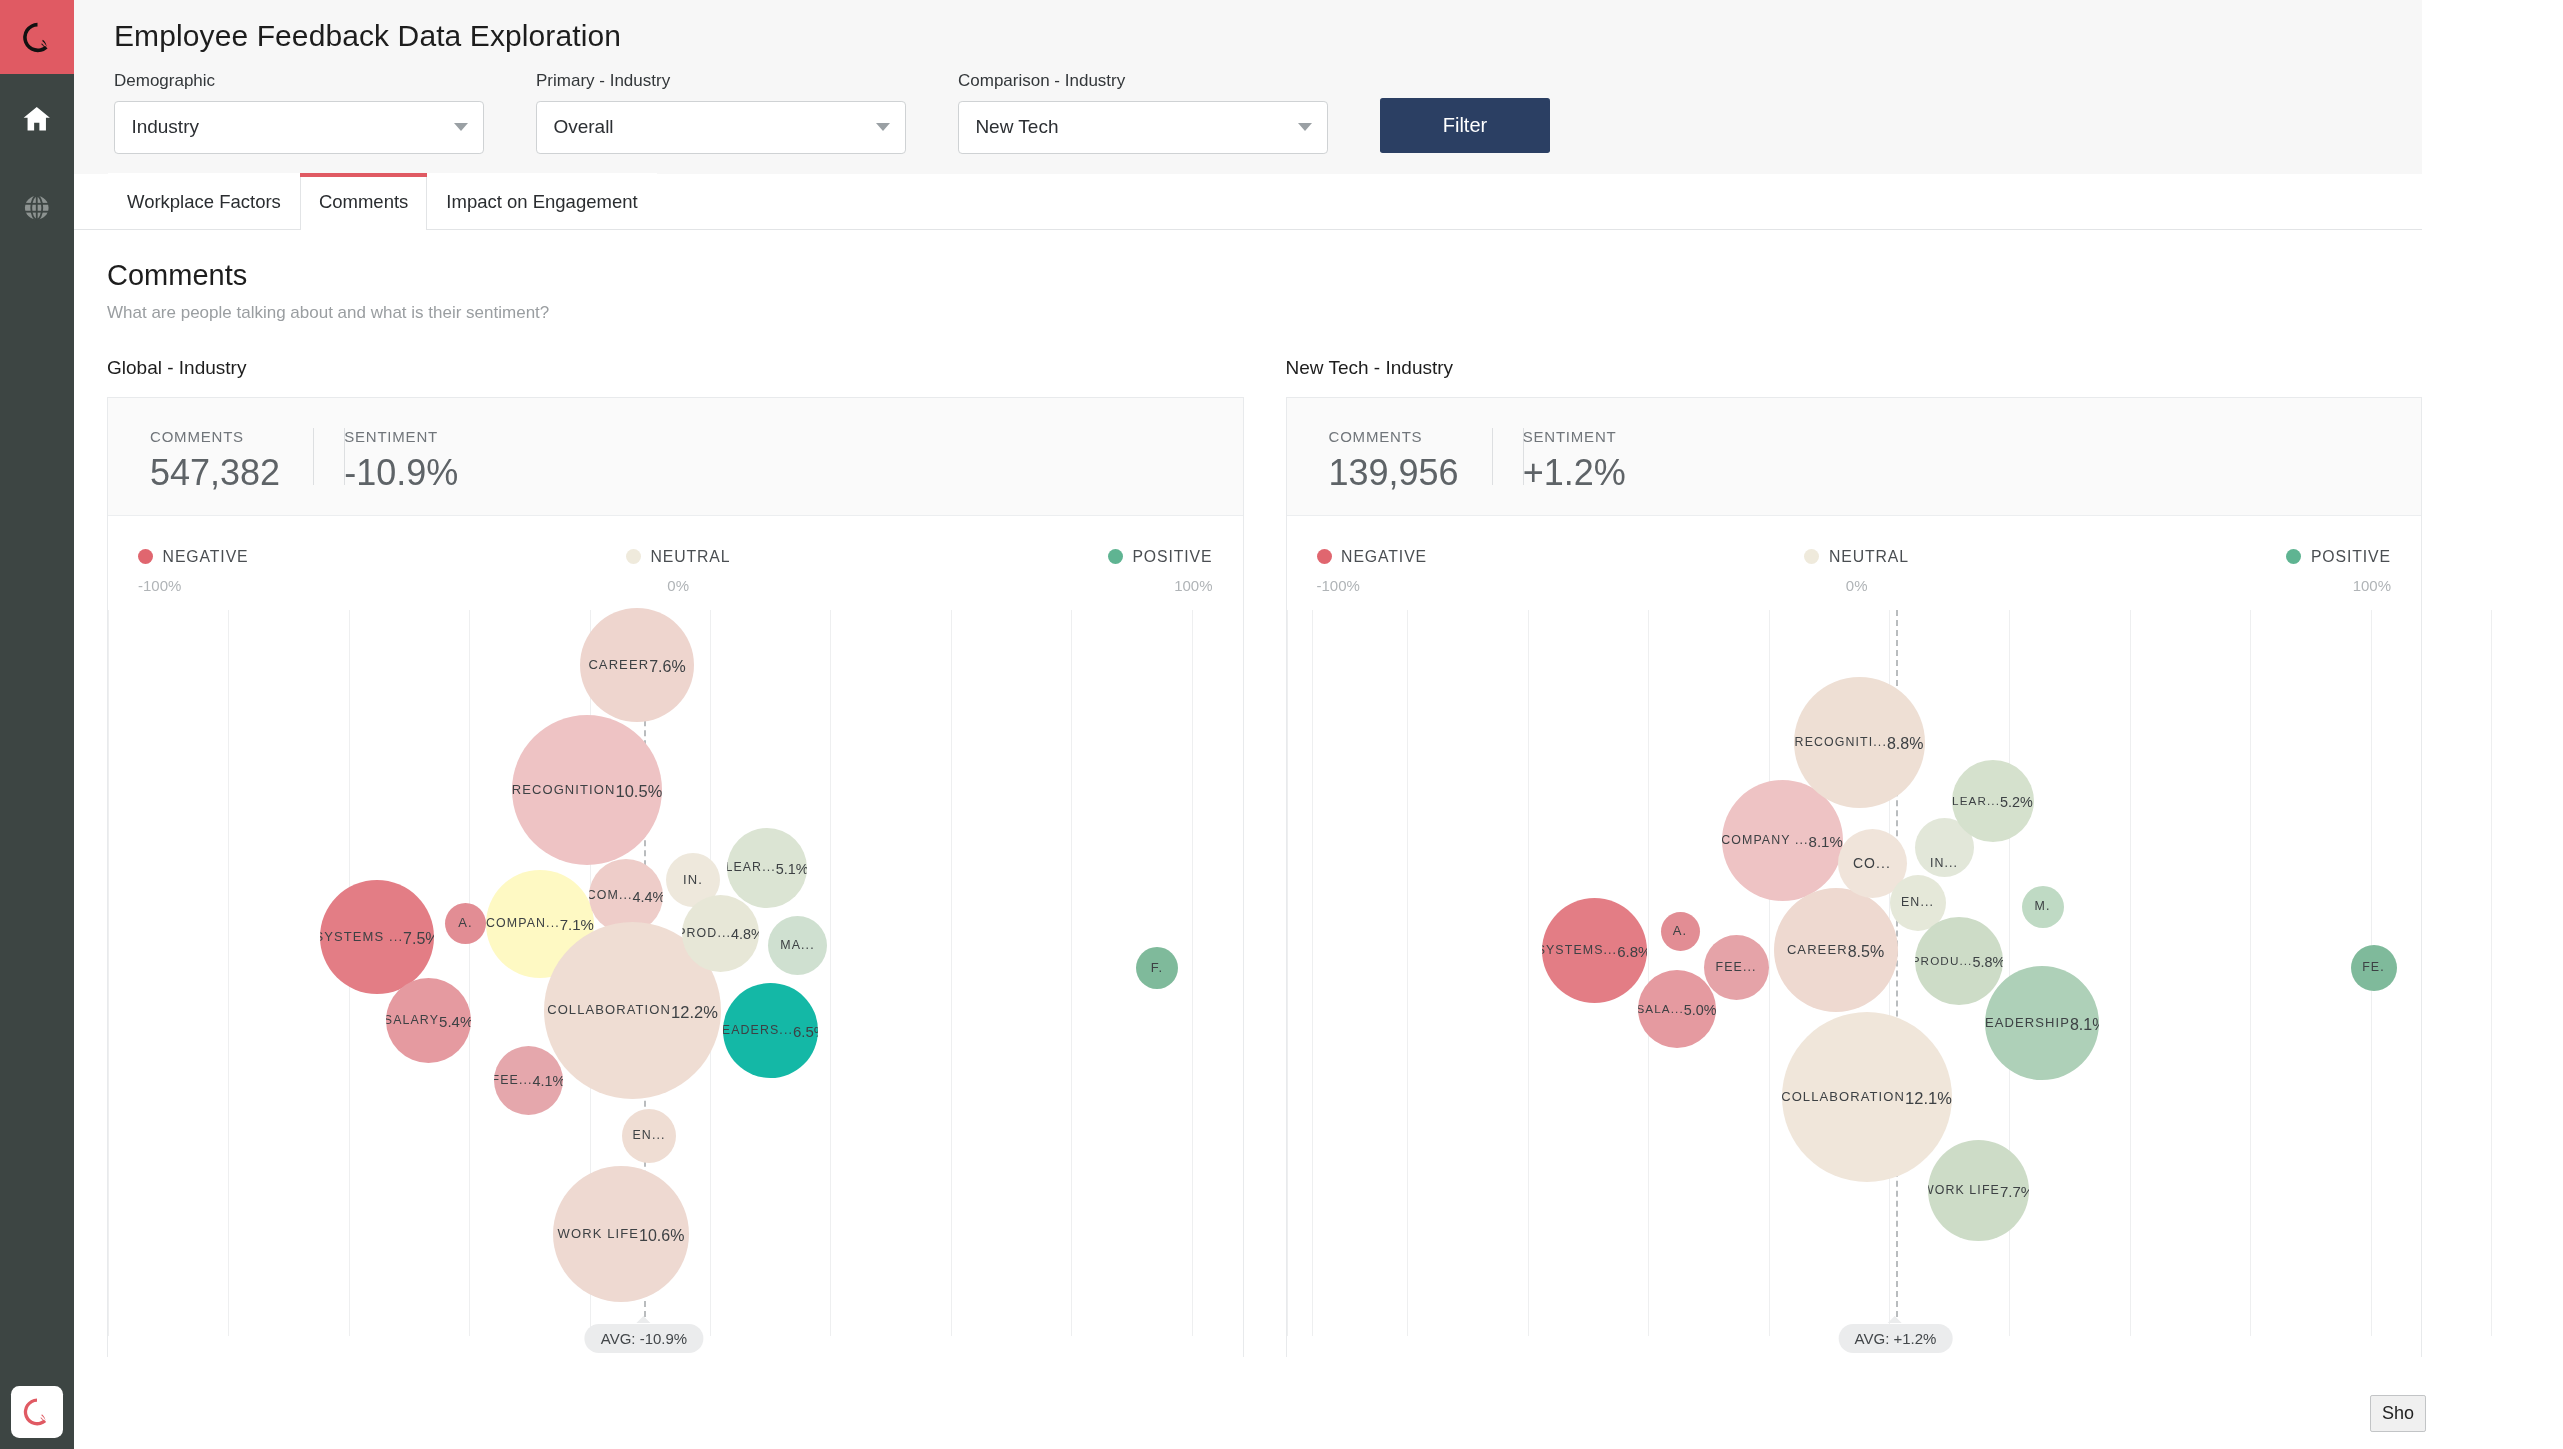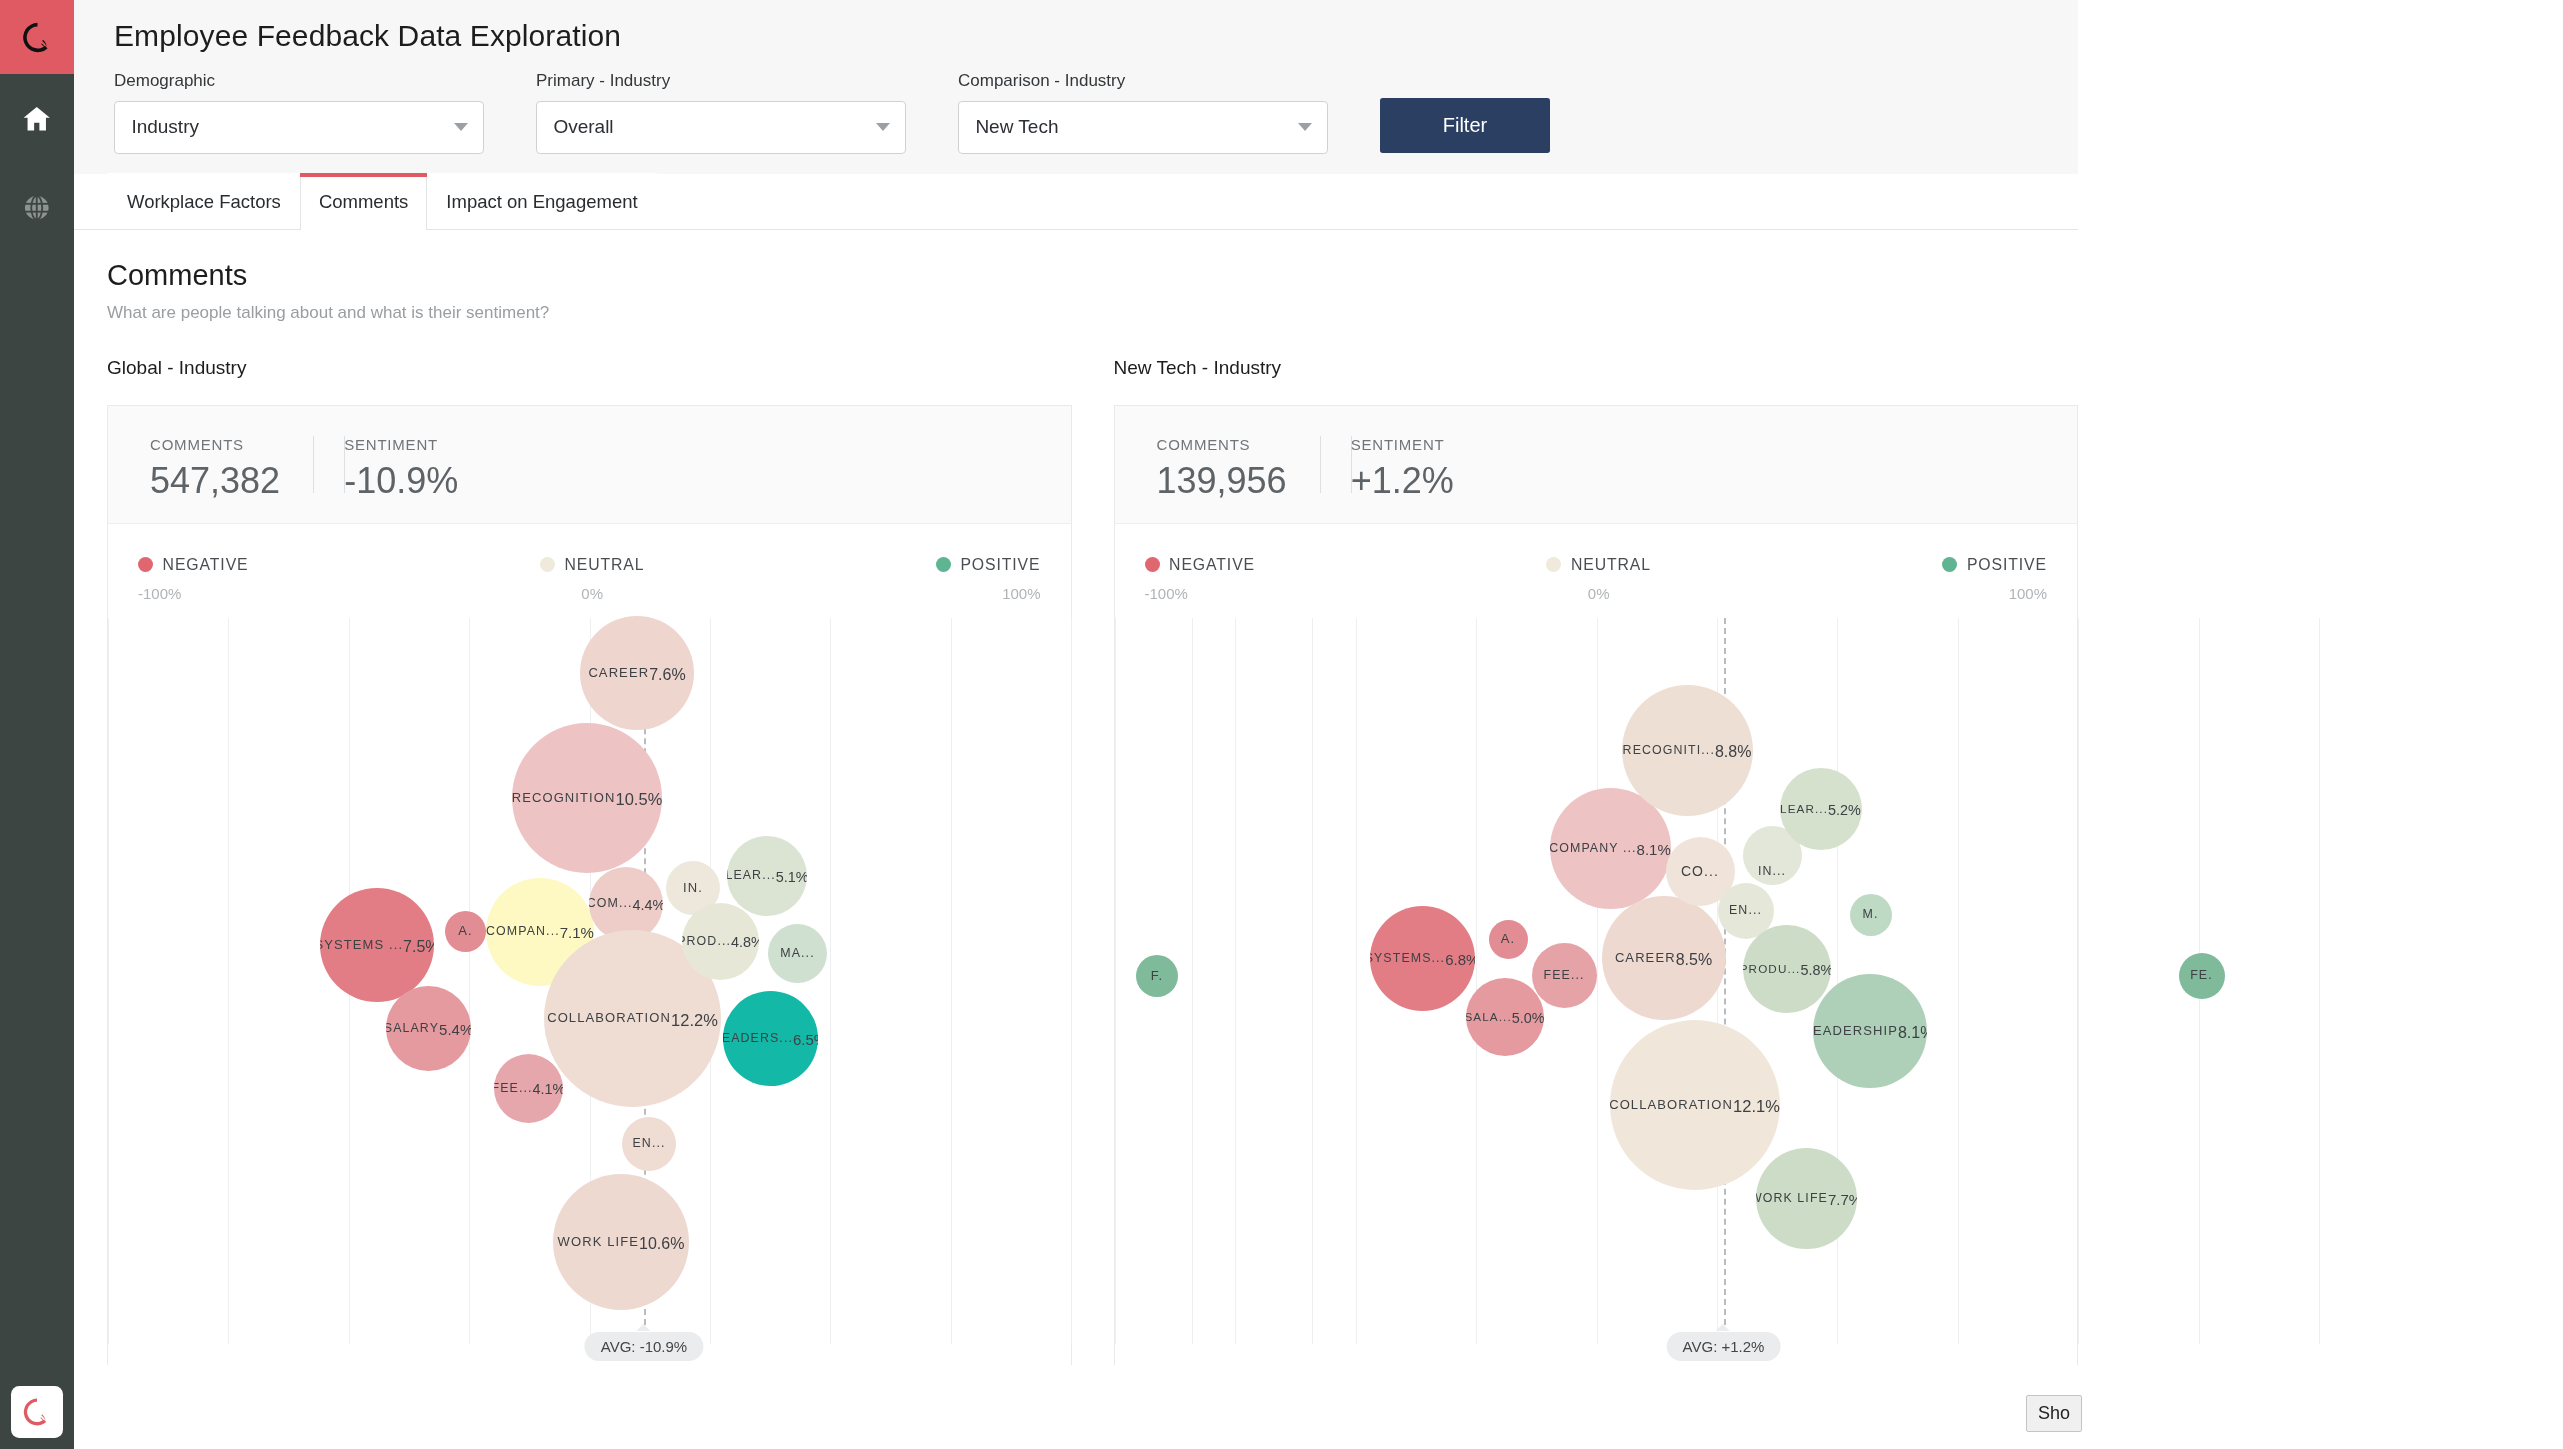--- a/index.html
+++ b/index.html
@@ -2,21 +2,21 @@
 <html style="font-size:11px"><head>
 <meta charset="utf-8">
 <style>
   * { box-sizing: border-box; margin: 0; padding: 0; }
   html, body {
     width: 2563px; height: 1449px;
     overflow: hidden;
     background: #ffffff;
     font-family: "Liberation Sans", sans-serif;
   }
-  #app { position: relative; width: 2078px; height: 1449px; background:#fff; }
+  #app { position: relative; width: 2422px; height: 1449px; background:#fff; }
 
   
   #rail {
     position: absolute; left:0; top:0; width:74px; height:1449px;
     background:#3d4543;
   }
   #rail-logo {
     width:74px; height:74px; background:#e05a63;
     display:flex; align-items:center; justify-content:center;
   }
@@ -84,21 +84,21 @@
   }
 
   
   #section { padding:29px 0 0 33px; }
   #section-title { font-size:29px; color:#1d1d1d; font-weight:400; }
   #section-sub { font-size:17px; color:#9a9ea1; margin-top:11px; }
 
   
   #charts { display:flex; margin-top:34px; padding-left:33px; gap:42px; }
   .panel { width:1206px; }
-  .panel-title { font-size:19px; color:#1d1d1d; margin-bottom:26px; }
+  .panel-title { font-size:19px; color:#1d1d1d; margin-bottom:18px; }
   .card { border:0.7px solid #e8eaec; border-bottom:none; background:#fff; }
   .stats {
     background:#fafafa; border-bottom:0.7px solid #eceef0;
     display:flex; align-items:stretch; padding:30px 0 30px 42px; height:118px;
   }
   .stat { padding-right:33px; border-right:0.7px solid #dddfe1; margin-right:30px; }
   .stat:last-child { border-right:0.7px solid #dddfe1; padding-right:0; margin-right:0; width:0.7px; }
   .stat-label { font-size:15px; color:#70757a; letter-spacing:0.8px; }
   .stat-value { font-size:36px; color:#5e6367; margin-top:6.8px; font-weight:400; }
 

